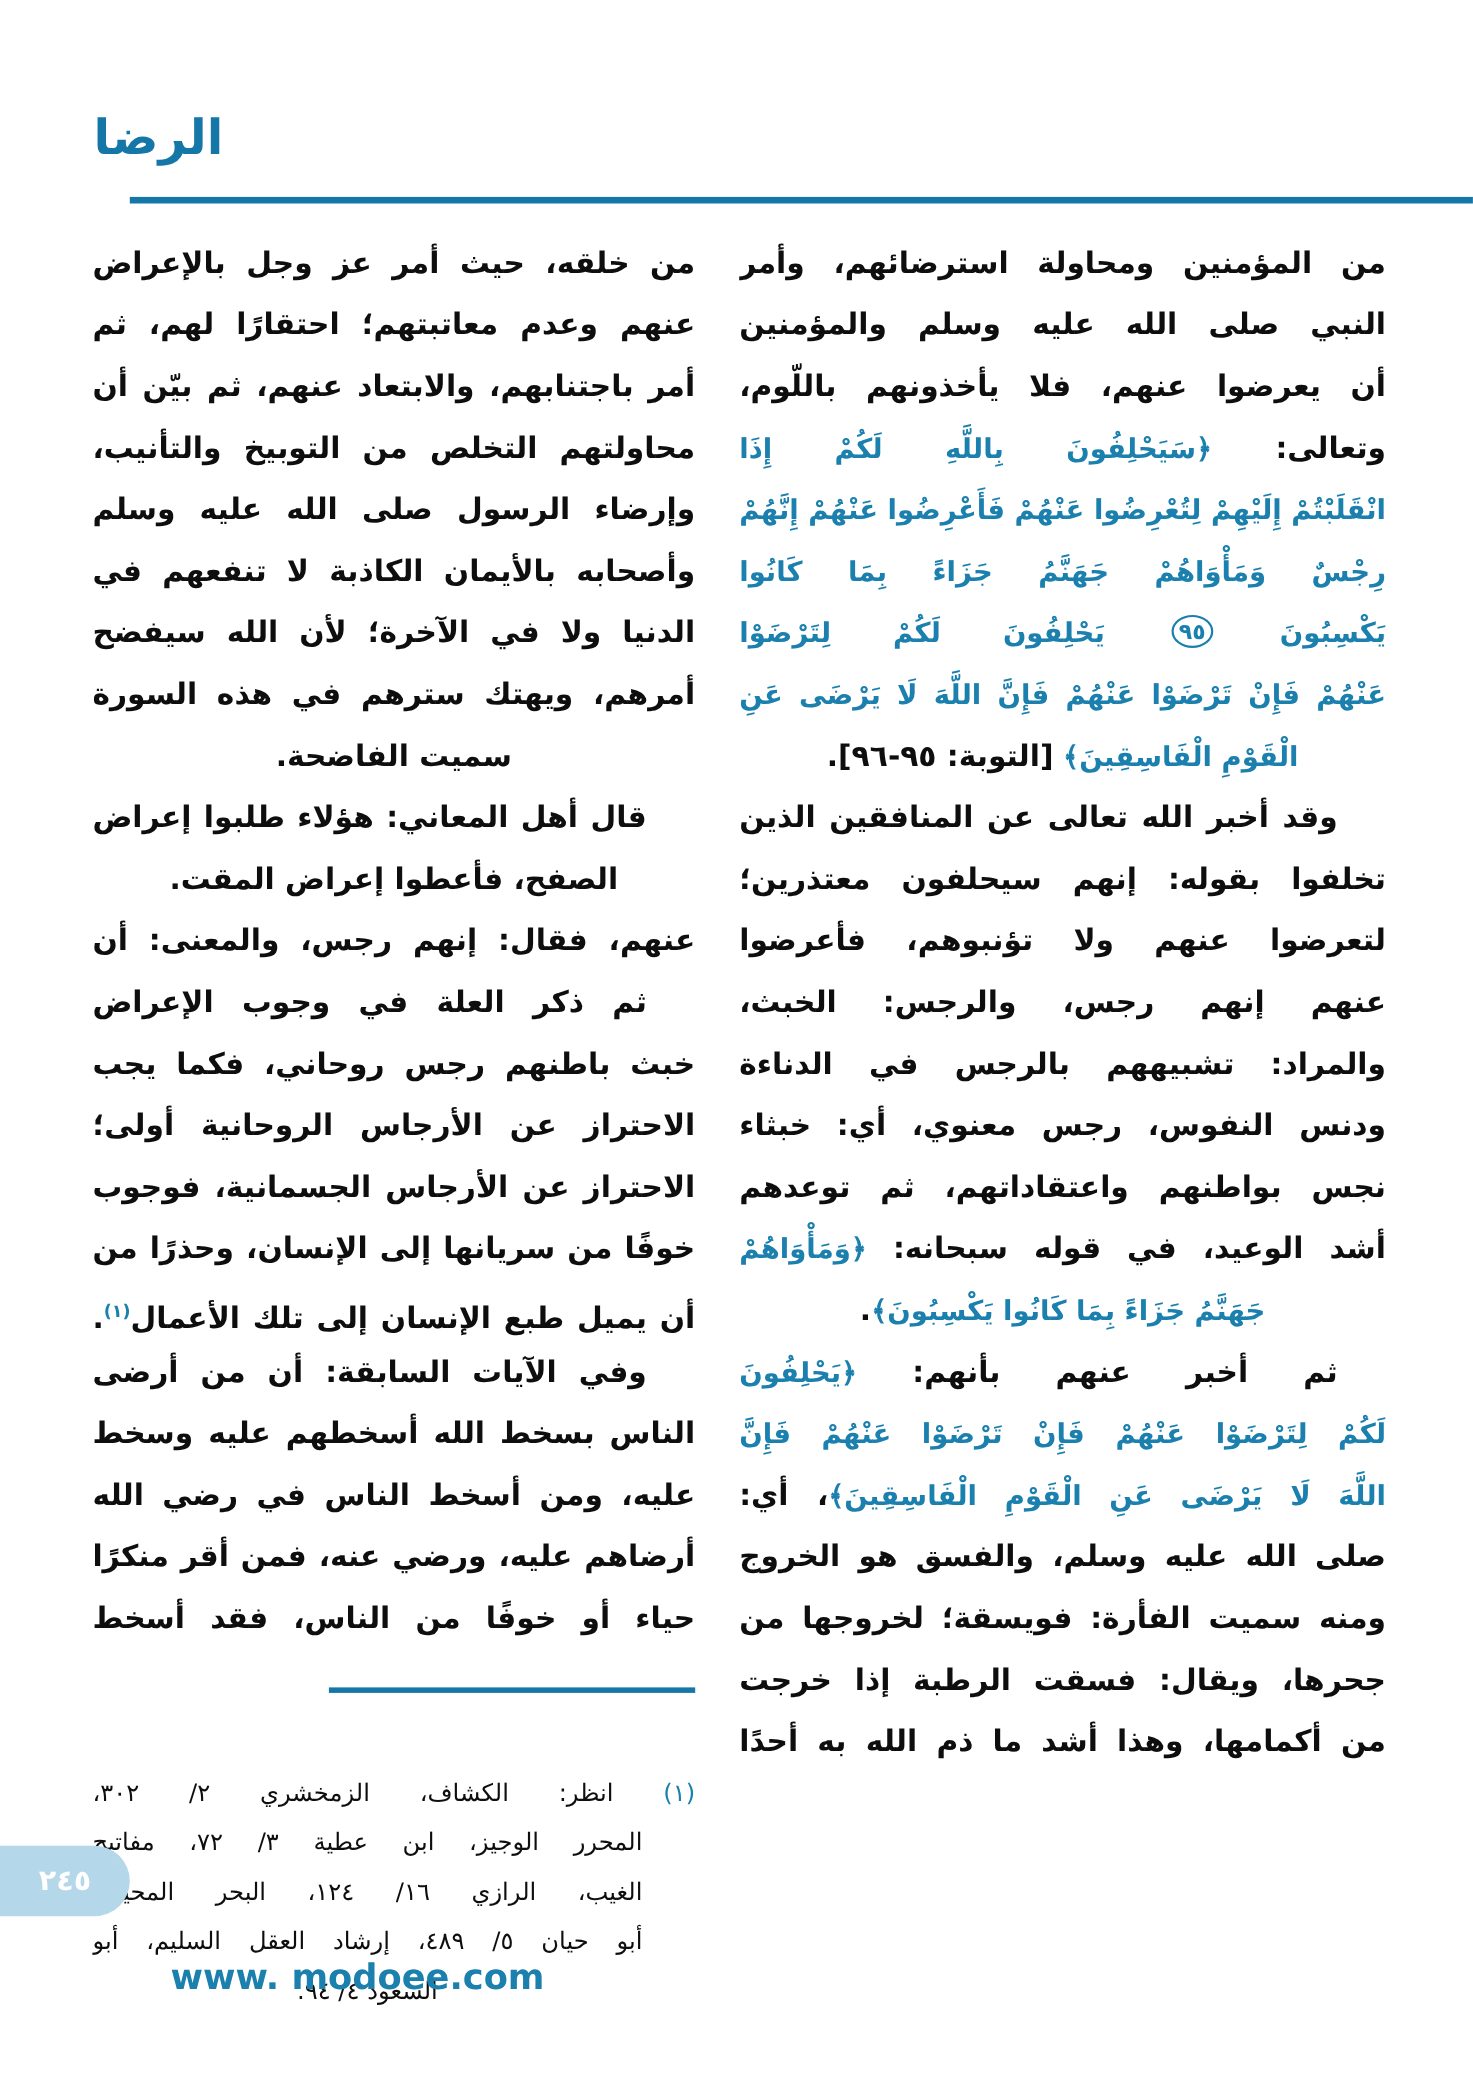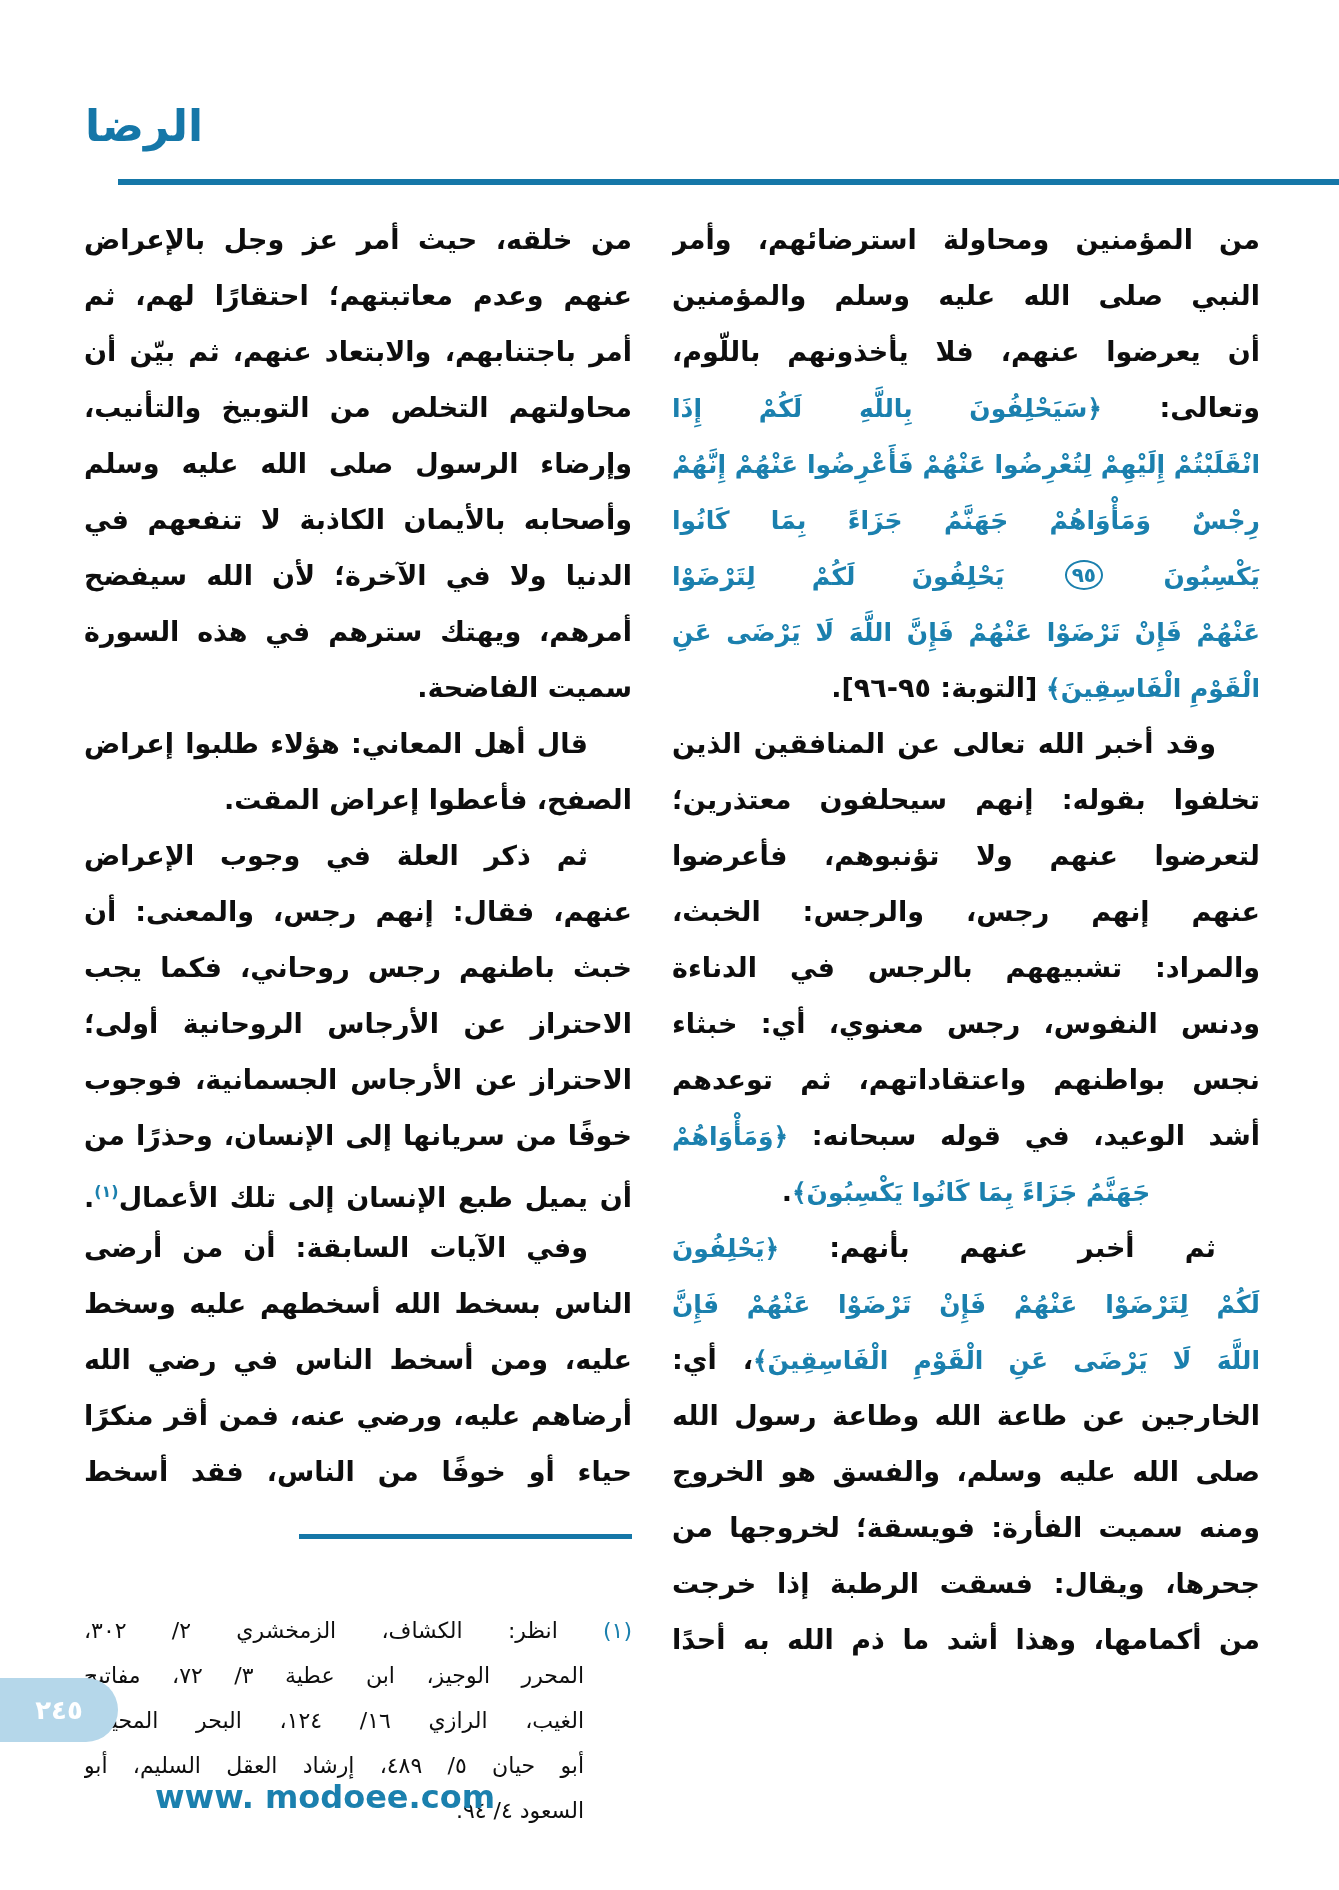--- a/index.html
+++ b/index.html
@@ -29,21 +29,21 @@
   }
   .col{
     position:absolute;top:212px;
     font-size:27px;font-weight:bold;color:var(--ink);
     line-height:56px;
   }
   .col-right{left:672px;width:588px;}
   .col-left{left:84px;width:548px;}
   .line{
     height:56px;overflow:hidden;
-    text-align:right;
+    text-align:center;
     white-space:nowrap;
   }
   .line.just{
     white-space:normal;
     text-align:justify;
     text-align-last:justify;
   }
   .line.center{
     text-align:center;
     text-align-last:center;
@@ -117,40 +117,39 @@
       <div class="line just"><span>لتعرضوا عنهم ولا تؤنبوهم، فأعرضوا</span></div>
       <div class="line just"><span>عنهم إنهم رجس، والرجس: الخبث،</span></div>
       <div class="line just"><span>والمراد: تشبيههم بالرجس في الدناءة</span></div>
       <div class="line just"><span>ودنس النفوس، رجس معنوي، أي: خبثاء</span></div>
       <div class="line just"><span>نجس بواطنهم واعتقاداتهم، ثم توعدهم</span></div>
       <div class="line just"><span>أشد الوعيد، في قوله سبحانه: </span><span class="quran">﴿وَمَأْوَاهُمْ</span></div>
       <div class="line center"><span class="quran">جَهَنَّمُ جَزَاءً بِمَا كَانُوا يَكْسِبُونَ﴾</span><span>.</span></div>
       <div class="line just ind"><span>ثم أخبر عنهم بأنهم: </span><span class="quran">﴿يَحْلِفُونَ</span></div>
       <div class="line just"><span class="quran">لَكُمْ لِتَرْضَوْا عَنْهُمْ فَإِنْ تَرْضَوْا عَنْهُمْ فَإِنَّ</span></div>
       <div class="line just"><span class="quran">اللَّهَ لَا يَرْضَى عَنِ الْقَوْمِ الْفَاسِقِينَ﴾</span><span>، أي:</span></div>
-      <div class="line just"><span>الخارجين عن طاعة الله وطاعة رسول الله</span></div>
       <div class="line just"><span>صلى الله عليه وسلم، والفسق هو الخروج</span></div>
       <div class="line just"><span>ومنه سميت الفأرة: فويسقة؛ لخروجها من</span></div>
       <div class="line just"><span>جحرها، ويقال: فسقت الرطبة إذا خرجت</span></div>
       <div class="line just"><span>من أكمامها، وهذا أشد ما ذم الله به أحدًا</span></div>
     </div>
   <div class="col col-left">
       <div class="line just"><span>من خلقه، حيث أمر عز وجل بالإعراض</span></div>
       <div class="line just"><span>عنهم وعدم معاتبتهم؛ احتقارًا لهم، ثم</span></div>
       <div class="line just"><span>أمر باجتنابهم، والابتعاد عنهم، ثم بيّن أن</span></div>
       <div class="line just"><span>محاولتهم التخلص من التوبيخ والتأنيب،</span></div>
       <div class="line just"><span>وإرضاء الرسول صلى الله عليه وسلم</span></div>
       <div class="line just"><span>وأصحابه بالأيمان الكاذبة لا تنفعهم في</span></div>
       <div class="line just"><span>الدنيا ولا في الآخرة؛ لأن الله سيفضح</span></div>
       <div class="line just"><span>أمرهم، ويهتك سترهم في هذه السورة التي</span></div>
       <div class="line"><span>سميت الفاضحة.</span></div>
       <div class="line just ind"><span>قال أهل المعاني: هؤلاء طلبوا إعراض</span></div>
       <div class="line"><span>الصفح، فأعطوا إعراض المقت.</span></div>
+      <div class="line just"><span>عنهم، فقال: إنهم رجس، والمعنى: أن</span></div>
       <div class="line just ind"><span>ثم ذكر العلة في وجوب الإعراض</span></div>
-      <div class="line just"><span>عنهم، فقال: إنهم رجس، والمعنى: أن</span></div>
       <div class="line just"><span>خبث باطنهم رجس روحاني، فكما يجب</span></div>
       <div class="line just"><span>الاحتراز عن الأرجاس الروحانية أولى؛</span></div>
       <div class="line just"><span>الاحتراز عن الأرجاس الجسمانية، فوجوب</span></div>
       <div class="line just"><span>خوفًا من سريانها إلى الإنسان، وحذرًا من</span></div>
       <div class="line just"><span>أن يميل طبع الإنسان إلى تلك الأعمال</span><span class="supref">(١)</span><span>.</span></div>
       <div class="line just ind"><span>وفي الآيات السابقة: أن من أرضى</span></div>
       <div class="line just"><span>الناس بسخط الله أسخطهم عليه وسخط</span></div>
       <div class="line just"><span>عليه، ومن أسخط الناس في رضي الله</span></div>
       <div class="line just"><span>أرضاهم عليه، ورضي عنه، فمن أقر منكرًا</span></div>
       <div class="line just"><span>حياء أو خوفًا من الناس، فقد أسخط مولاه،</span></div>

